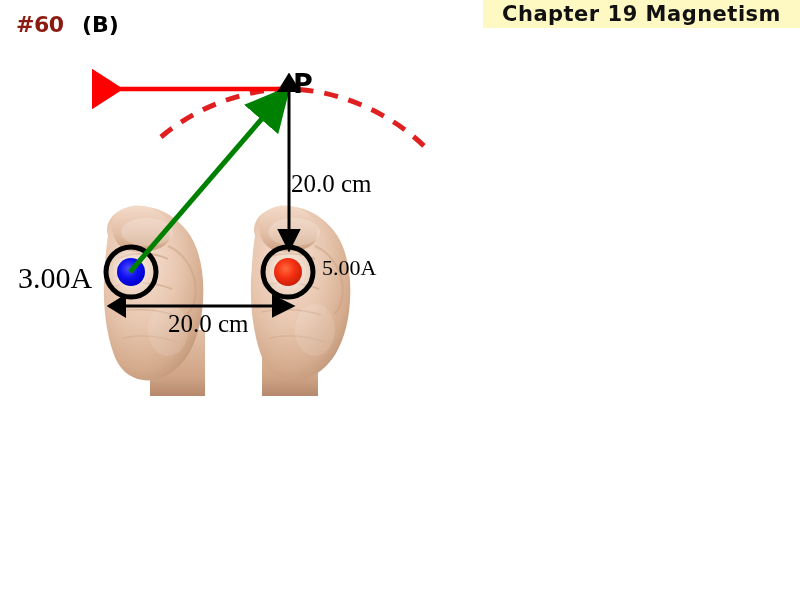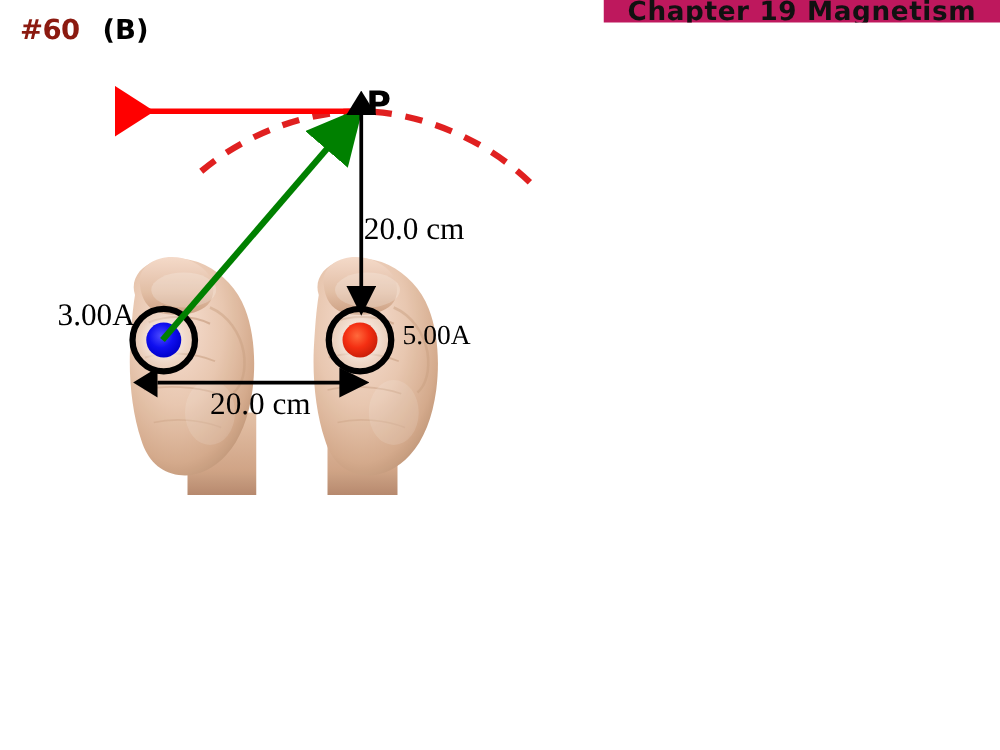--- a/index.html
+++ b/index.html
@@ -23,22 +23,22 @@
     height: 600px;
     background: #ffffff;
   }
 
   
   #chapter-banner {
     position: absolute;
     left: 483px;
     top: 0px;
     width: 317px;
-    height: 18px;
-    background: #be185d;
+    height: 28px;
+    background: #fef9c3;
     display: flex;
     align-items: center;
     justify-content: center;
     overflow: hidden;
   }
   #chapter-banner-label {
     font-family: "DejaVu Sans", "Liberation Sans", sans-serif;
     font-size: 21px;
     font-weight: 600;
     color: #111111;
@@ -85,23 +85,22 @@
   }
   #point-label-p {
     left: 293px;
     top: 68px;
     font-family: "DejaVu Sans", "Liberation Sans", sans-serif;
     font-size: 27px;
     font-weight: 700;
   }
   #label-current-left {
     left: 18px;
-    top: 239px;
-    font-size: 25px;
-    margin-left: 28px;
+    top: 261px;
+    font-size: 30px;
   }
   #label-current-right {
     left: 322px;
     top: 255px;
     font-size: 22px;
   }
   #label-distance-vertical {
     left: 291px;
     top: 170px;
     font-size: 25px;

